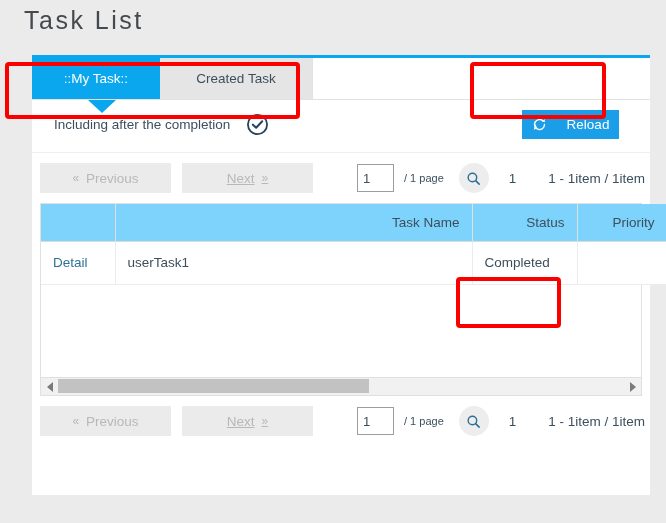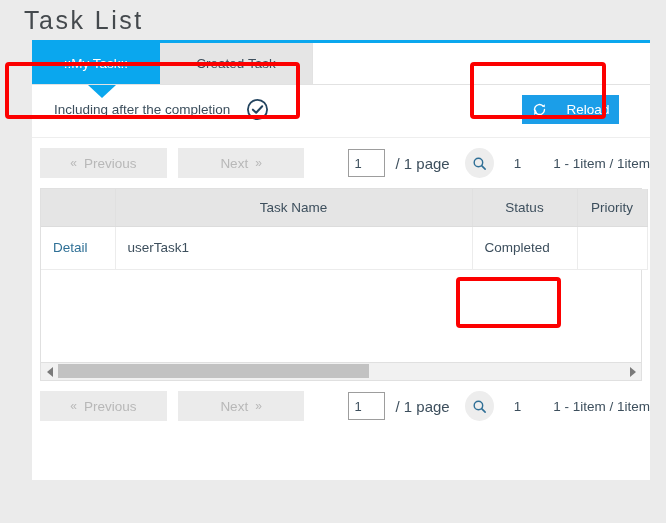--- a/index.html
+++ b/index.html
@@ -25,21 +25,21 @@
     font-weight: 400;
     letter-spacing: 2.5px;
     color: #44494d;
     white-space: nowrap;
   }
 
   
   .panel {
     position: absolute;
     left: 32px;
-    top: 40px;
+    top: 55px;
     width: 618px;
     height: 440px;
     background: #ffffff;
     box-sizing: border-box;
   }
 
   
   .tabstrip {
     position: relative;
     height: 45px;
@@ -164,37 +164,37 @@
     background: #ebebeb;
     color: #b8b8b8;
     font-size: 13.5px;
     display: flex;
     align-items: center;
     justify-content: center;
     gap: 7px;
     cursor: default;
     user-select: none;
   }
-  .pg-btn.next { margin-left: 11px; }
+  .pg-btn.next { margin-left: 11px; text-decoration: underline; }
   .pg-chev { font-size: 12px; }
   .pg-input {
     width: 37px;
     height: 28px;
     margin-left: 44px;
     border: 1px solid #9d9d9d;
     box-sizing: border-box;
     font-family: "Liberation Sans", sans-serif;
     font-size: 13px;
     color: #3d4f5d;
     padding: 0 5px;
     background: #ffffff;
   }
   .pg-sep {
     margin-left: 10px;
-    font-size: 15px;
+    font-size: 11px;
     color: #3d4f5d;
     white-space: nowrap;
   }
   .search-circle {
     margin-left: 15px;
     width: 30px;
     height: 30px;
     border-radius: 50%;
     background: #ededed;
     display: flex;
@@ -222,45 +222,45 @@
     box-sizing: border-box;
     height: 193px;
     background: #ffffff;
   }
   table.tasks {
     width: 100%;
     border-collapse: collapse;
     table-layout: fixed;
   }
   table.tasks th {
-    background: #e5e5e5;
+    background: #7dd3fc;
     height: 37px;
     font-weight: 400;
     font-size: 13.5px;
     color: #3d4f5d;
-    text-align: center;
+    text-align: right;
     padding: 0 12px;
     border-right: 1px solid #e0e0e0;
     border-bottom: 1px solid #dcdcdc;
     box-sizing: border-box;
   }
   table.tasks td {
     height: 43px;
     font-size: 13.5px;
     color: #3d4f5d;
     padding: 0 12px;
     border-right: 1px solid #ececec;
     border-bottom: 1px solid #ececec;
     box-sizing: border-box;
     background: #ffffff;
   }
   .col-detail { width: 74px; }
   .col-name   { width: 357px; }
   .col-status { width: 105px; }
-  .col-prio   { width: 70px; }
+  .col-prio   { width: 90px; }
   .detail-link {
     color: #2f7096;
     cursor: pointer;
   }
   .status-cell { position: relative; margin-left: 25px; }
   .rb-status {
     position: absolute;
     left: 456px;
     top: 277px;
     width: 105px;

